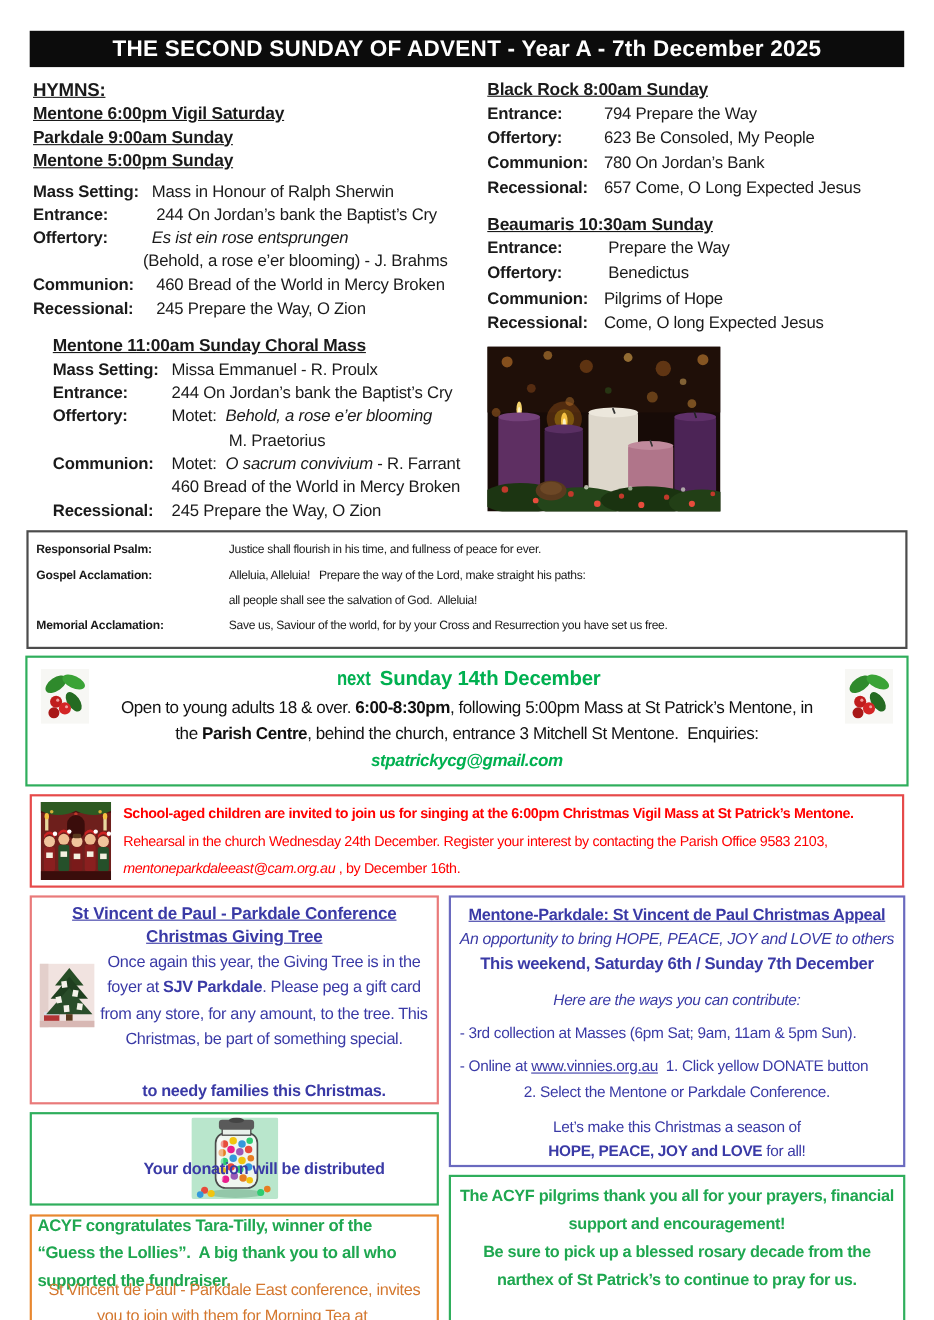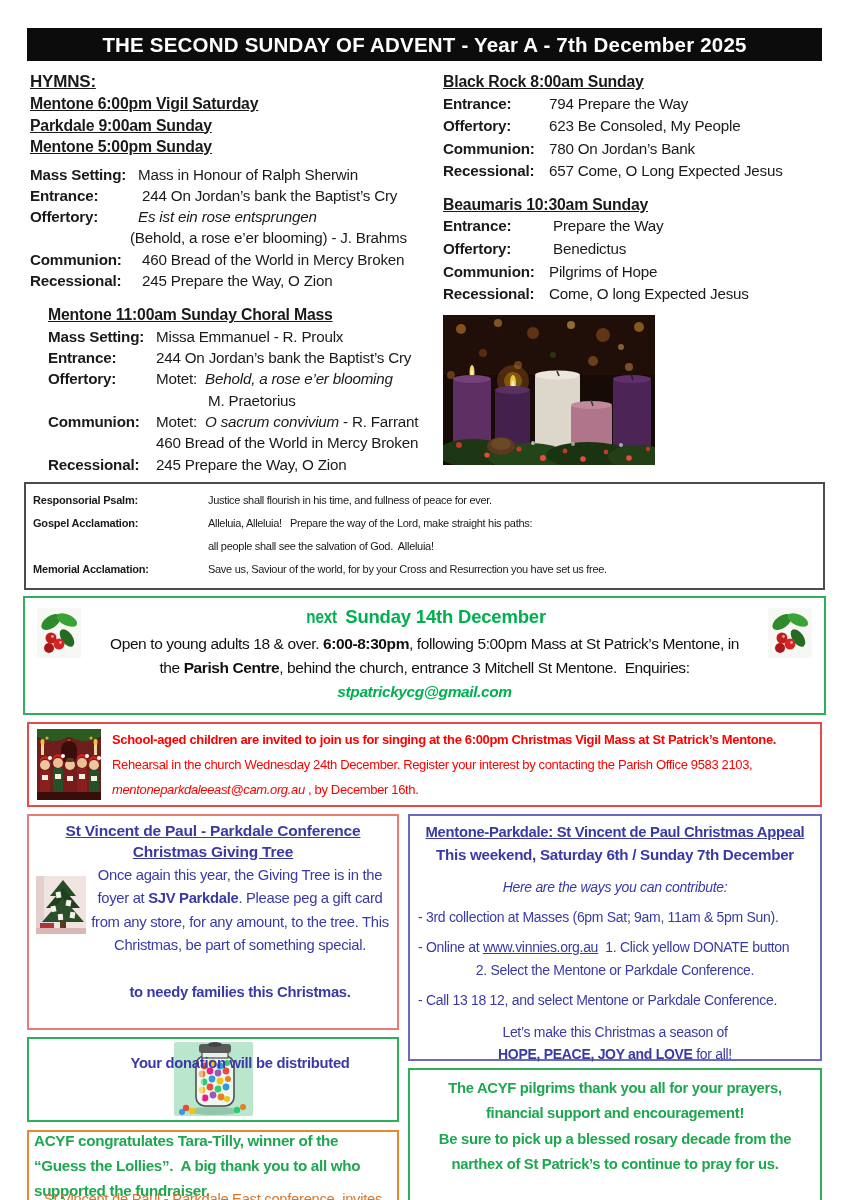--- a/index.html
+++ b/index.html
@@ -60,21 +60,21 @@
   }
   .choir-img { width:64px; height:71px; flex-shrink:0; }
   .choir-text { color:#ff0000; font-size:13px; line-height:25px; letter-spacing:-0.35px; white-space:pre-wrap; }
   .email-red { font-style:italic; }
   
   .two-col { display:flex; margin:7px 27px 0 27px; gap:9px; }
   .col-l { width:372px; flex-shrink:0; }
   .col-r { flex:1; }
   
   .tree-box {
-    border:2px solid #e97a7a; height:216px; color:#3a3aa6;
+    border:2px solid #e97a7a; height:190px; color:#3a3aa6;
     text-align:center; padding:4px 6px; position:relative;
   }
   .tb-title { font-weight:bold; text-decoration:underline; font-size:15.5px; line-height:21px; }
   .tb-body { margin-top:2px; padding-left:54px; font-size:14.8px; line-height:23.5px; letter-spacing:-0.3px; white-space:pre-wrap; }
   .tree-img { position:absolute; left:7px; top:60px; width:50px; height:58px; }
   .tb-bold { font-weight:bold; font-size:14.8px; line-height:23.5px; }
   
   .lollies-box {
     margin-top:7px; border:2px solid #2fae5c; height:85px;
     display:flex; align-items:center; gap:12px; padding:3px 5px;flex-direction:column;
@@ -436,26 +436,26 @@
       <div class="tea-box">
         <div><span>St Vincent de Paul - Parkdale East conference, invites you to join with them for Morning Tea at </span></div>
         
         
       </div>
     </div>
 
     <div class="col-r">
       <div class="appeal-box">
         <div class="ap-title">Mentone-Parkdale: St Vincent de Paul Christmas Appeal</div>
+        <div class="ap-tag">An opportunity to bring HOPE, PEACE, JOY and LOVE to others</div>
         <div class="ap-week">This weekend, Saturday 6th / Sunday 7th December</div>
         <div class="ap-ways">Here are the ways you can contribute:</div>
         <div class="ap-item">- 3rd collection at Masses (6pm Sat; 9am, 11am &amp; 5pm Sun).</div>
         <div class="ap-item"><span>- Online at </span><span class="ap-link">www.vinnies.org.au</span><span>  1. Click yellow DONATE button</span></div>
         <div class="ap-center">2. Select the Mentone or Parkdale Conference.</div>
-        <div class="ap-item">- Call 13 18 12, and select Mentone or Parkdale Conference.</div>
         <div class="ap-close"><span>Let’s make this Christmas a season of</span><br><span class="b">HOPE, PEACE, JOY and LOVE</span><span> for all!</span></div>
       </div>
 
       <div class="pilgrims-box">
         <div>The ACYF pilgrims thank you all for your prayers, financial support and encouragement!</div>
         <div>Be sure to pick up a blessed rosary decade from the narthex of St Patrick’s to continue to pray for us.</div>
 
       </div>
     </div>
   </div>

